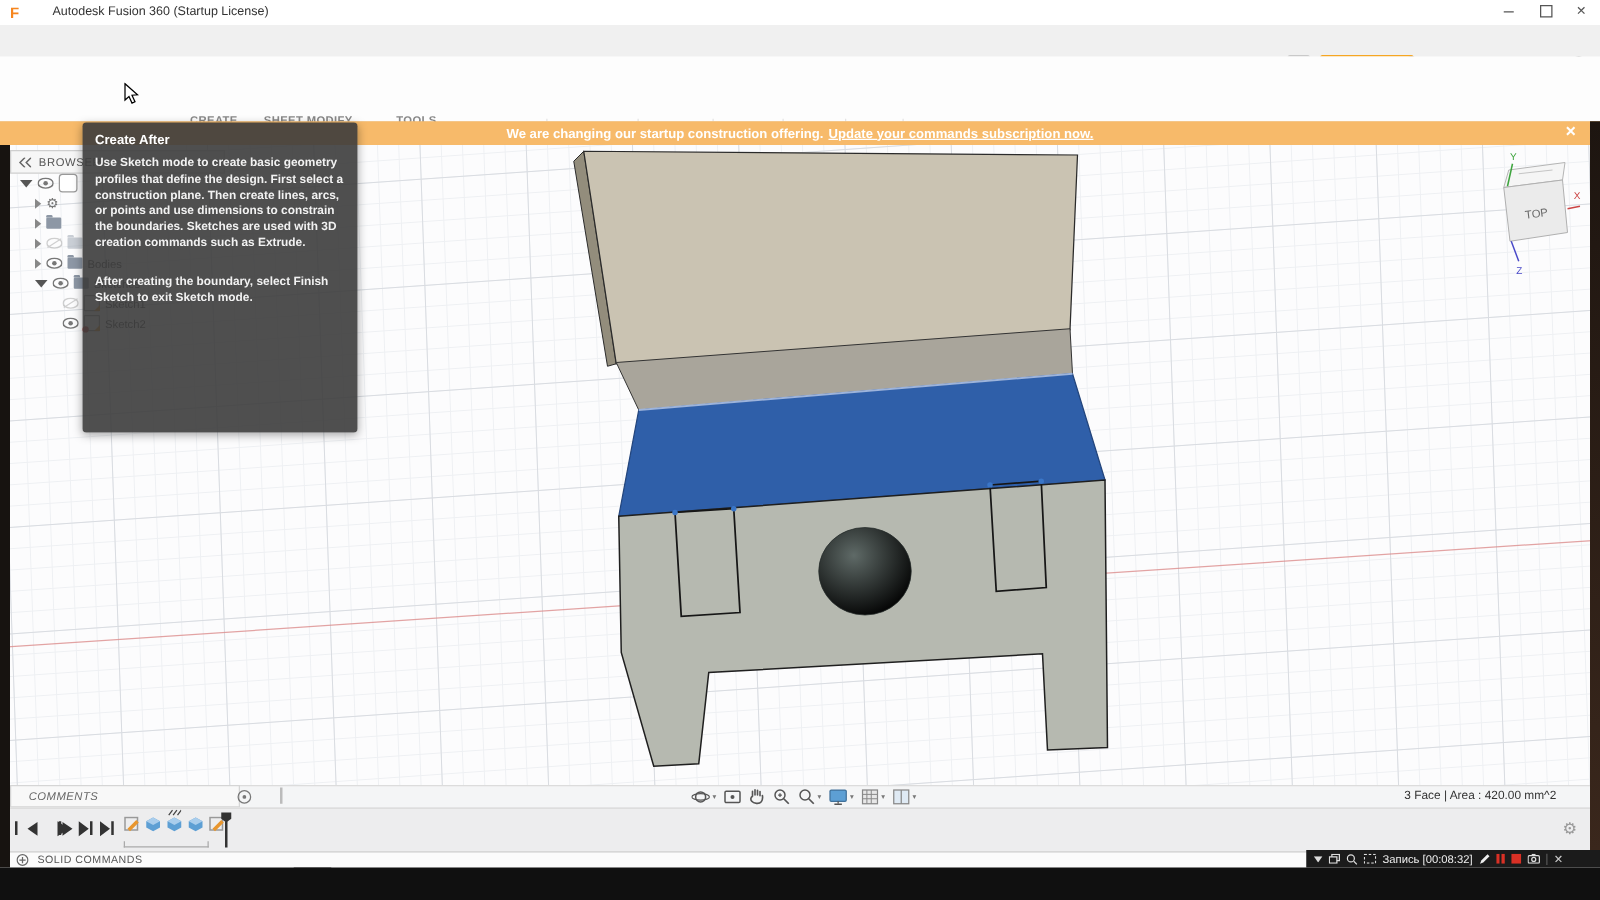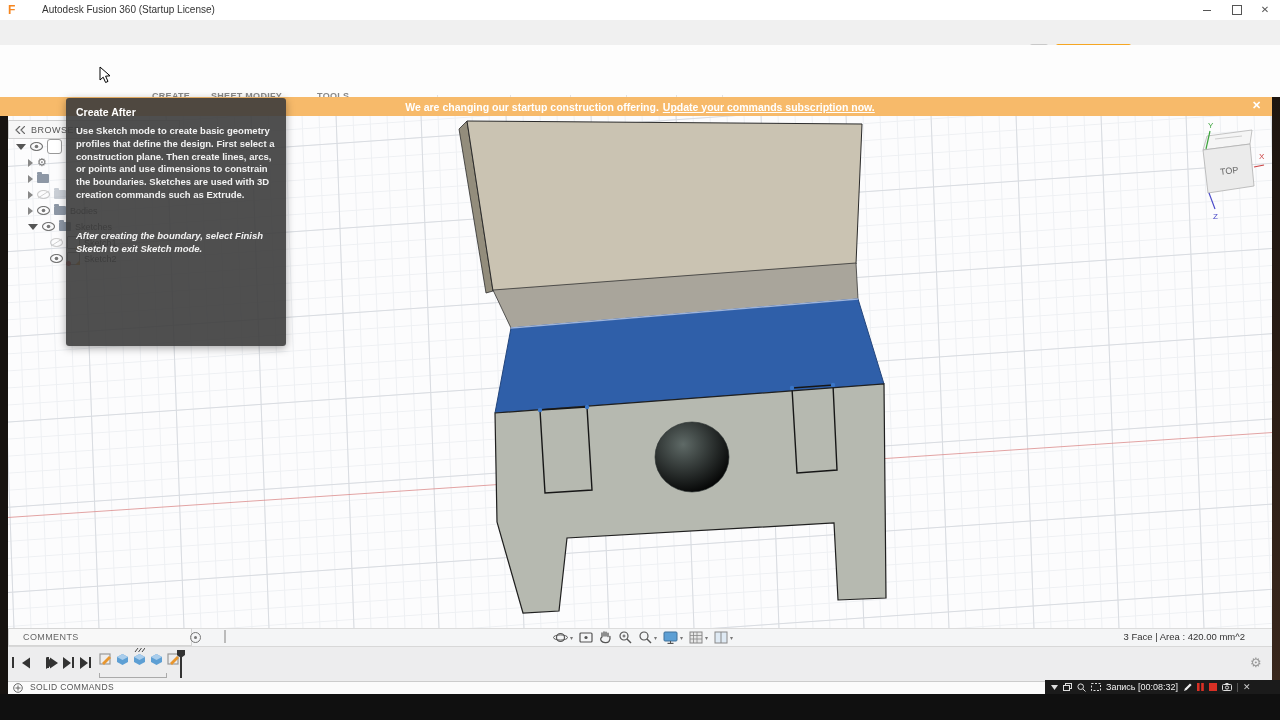--- a/index.html
+++ b/index.html
@@ -79,21 +79,21 @@
 
   
   .tooltip{left:66px;top:98px;width:220px;height:248px;background:rgba(60,60,60,.9);border-radius:3px;
            box-shadow:0 2px 8px rgba(0,0,0,.35);color:#fff;padding:8px 10px;box-sizing:border-box;z-index:60;}
   .tt-title{font-size:10.5px;font-weight:bold;}
   .tt-body{font-size:9.5px;line-height:1.35;margin-top:7px;color:#f2f2f2;font-weight:bold;}
 
   
   .bstrip{left:0;top:628px;width:1280px;height:18px;background:#f4f5f6;border-top:1px solid #dcdcdc;}
   .comments-box{left:8px;top:628px;width:184px;height:18px;background:#f8f8f8;border:1px solid #d5d5d5;box-sizing:border-box;
-                font-size:9px;color:#666;letter-spacing:.4px;padding-left:14px;}
+                font-size:9px;color:#666;letter-spacing:.4px;padding-left:14px;font-style:italic;}
   .cmt-ic{left:190px;top:632px;width:9px;height:9px;border:1px solid #777;border-radius:50%;}
   .cmt-ic:after{content:"";position:absolute;left:2.5px;top:2.5px;width:3px;height:3px;background:#777;border-radius:50%;}
   .cmt-handle{left:224px;top:630px;width:2px;height:13px;background:#bbb;}
   .navbar{left:553px;top:629px;height:16px;gap:6px;}
   .nv{display:flex;align-items:center;gap:1px;}
   .status-txt{left:945px;top:631px;width:300px;text-align:right;font-size:9.5px;color:#333;}
 
   
   .timeline{left:0;top:646px;width:1280px;height:35px;background:#ededee;border-top:1px solid #d8d8d8;}
   .tl-gear{left:1250px;top:655px;font-size:13px;color:#999;}
@@ -495,21 +495,21 @@
         <ellipse cx="6.5" cy="4.5" rx="6" ry="4" fill="none" stroke="#777" stroke-width="1.2"></ellipse>
         <circle cx="6.5" cy="4.5" r="1.8" fill="#777"></circle>
       </svg>
     <span class="sk-ic red"></span>
     <span>Sketch2</span>
   </div>
 
   <div class="abs tooltip">
     <div class="tt-title">Create After</div>
     <div class="tt-body">Use Sketch mode to create basic geometry profiles that define the design. First select a construction plane. Then create lines, arcs, or points and use dimensions to constrain the boundaries. Sketches are used with 3D creation commands such as Extrude.</div>
-    <div class="tt-body" style="margin-top:28px;font-style:italic;">After creating the boundary, select Finish Sketch to exit Sketch mode.</div>
+    <div class="tt-body" style="margin-top:18px;">After creating the boundary, select Finish Sketch to exit Sketch mode.</div>
   </div>
 
   <div class="abs bstrip"></div>
   <div class="abs comments-box flex">
     <span>COMMENTS</span>
   </div>
   <span class="abs cmt-ic"></span>
   <span class="abs cmt-handle"></span>
 
   <div class="abs navbar flex">

